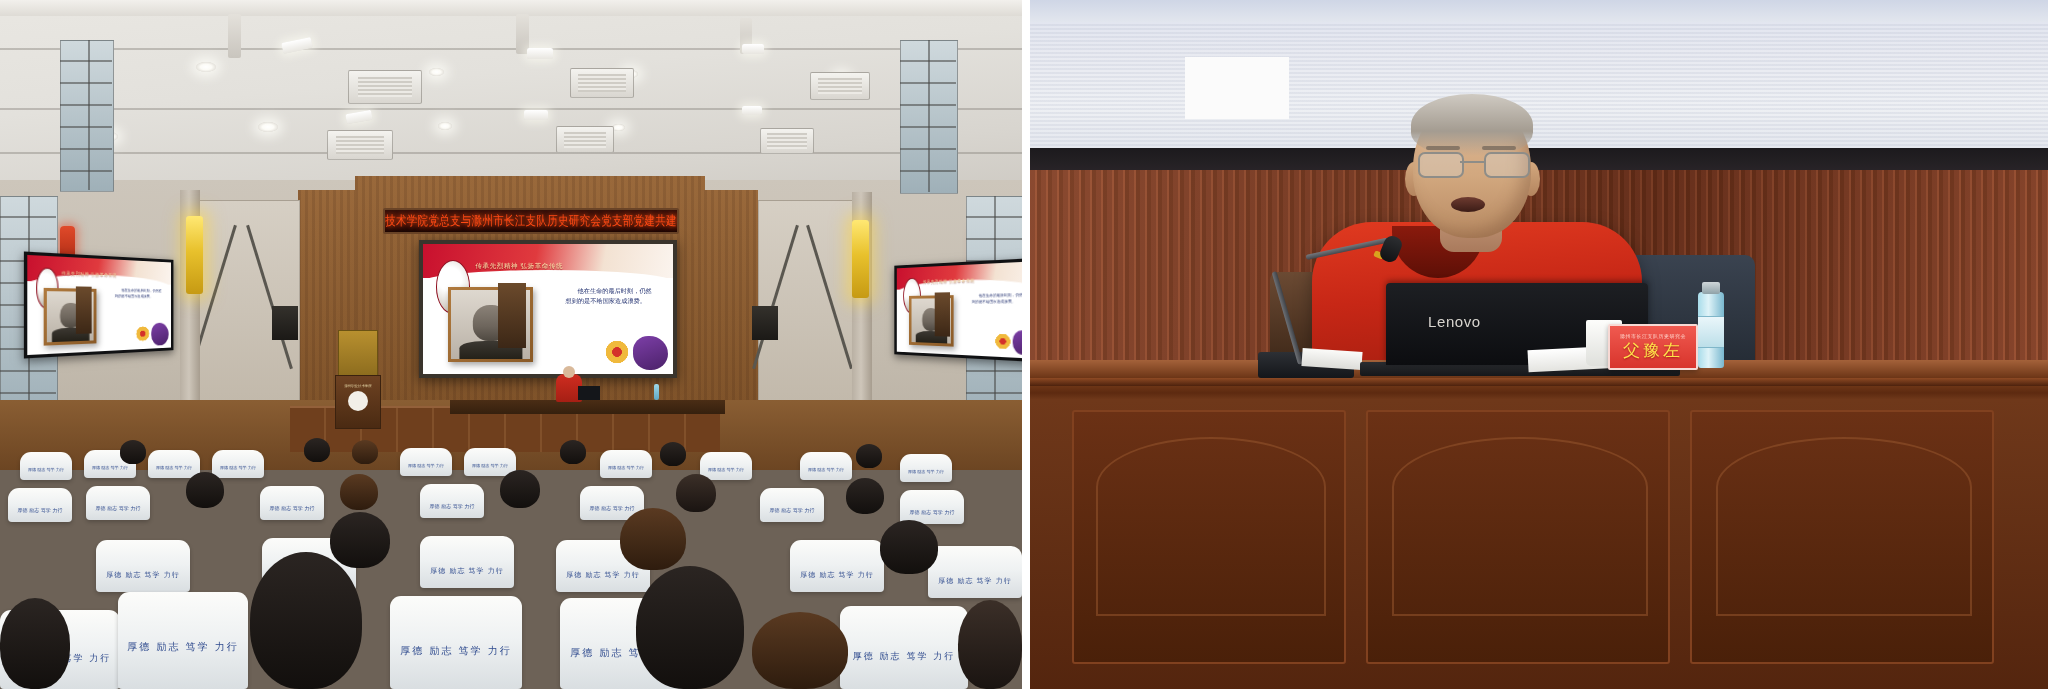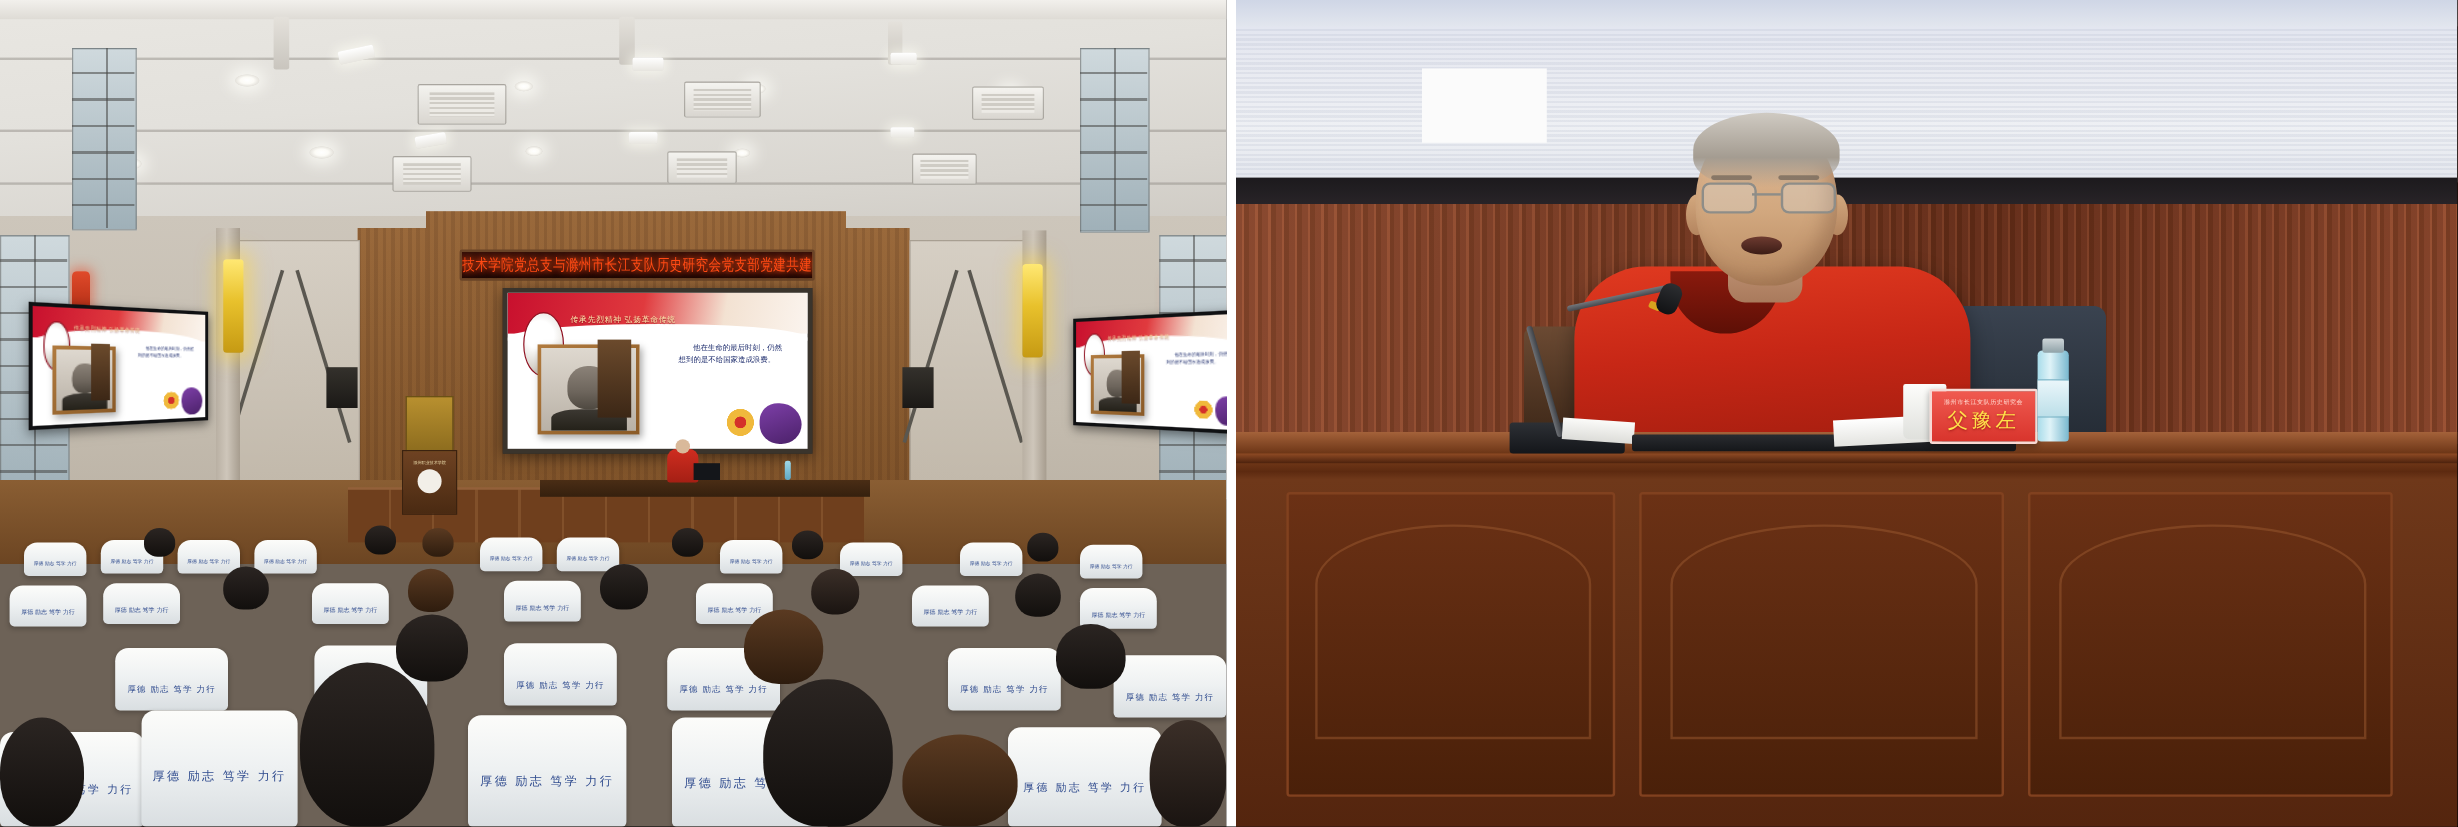--- a/index.html
+++ b/index.html
@@ -521,20 +521,23 @@
     <div class="r-desk-panel" style="left:660px;width:300px;"></div>
 
     <div class="r-mic-base"></div>
     <div class="r-mic-stem"></div>
     <div class="r-mic-arm"></div>
     <div class="r-mic-ring"></div>
     <div class="r-mic-head"></div>
 
     <div class="r-papers2"></div>
     <div class="r-laptop-base"></div>
+    <div class="r-laptop">
+      <div class="r-laptop-logo">Lenovo</div>
+    </div>
     <div class="r-papers"></div>
     <div class="r-cup"></div>
 
     <div class="nameplate">
       <div class="nameplate-sub">滁州市长江支队历史研究会</div>
       <div class="nameplate-name">父豫左</div>
     </div>
 
     <div class="r-bottle"></div>
     <div class="r-bottle-label"></div>

